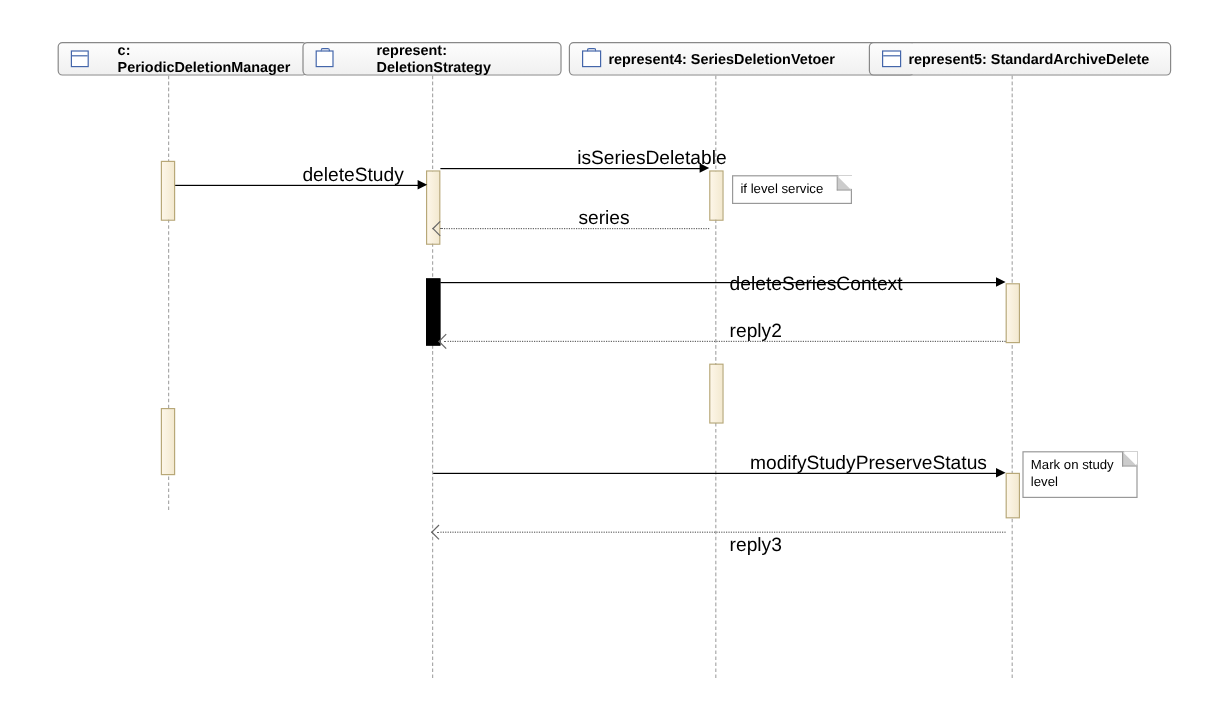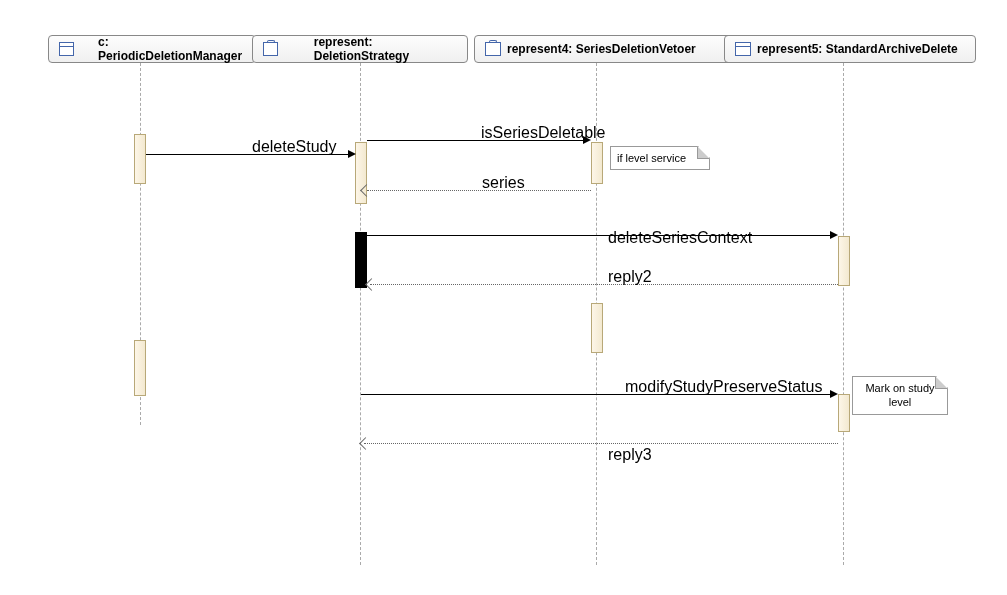--- a/index.html
+++ b/index.html
@@ -196,21 +196,21 @@
 
 
   <div class="message-line dashed" style="left:370px; top:284px; width:468px;"></div>
   <div class="arrow-left-open" style="left:367px; top:280px;"></div>
   <div class="msg-label" style="left:608px; top:268px;">reply2</div>
 
   <div class="message-line" style="left:361px; top:394px; width:472px;"></div>
   <div class="arrow-right" style="left:830px; top:390px;"></div>
   <div class="msg-label" style="left:605px; top:378px;margin-left:20px;">modifyStudyPreserveStatus</div>
 
-  <div class="note" style="left:852px; top:376px; width:96px;text-align:center;">
+  <div class="note" style="left:852px; top:376px; width:96px;">
     <div class="note-corner-bg"></div><div class="note-corner"></div>
     <span>Mark on study level</span>
   </div>
 
   <div class="message-line dashed" style="left:364px; top:443px; width:474px;"></div>
   <div class="arrow-left-open" style="left:361px; top:439px;"></div>
   <div class="msg-label" style="left:608px; top:446px;">reply3</div>
 
 </div>
 

